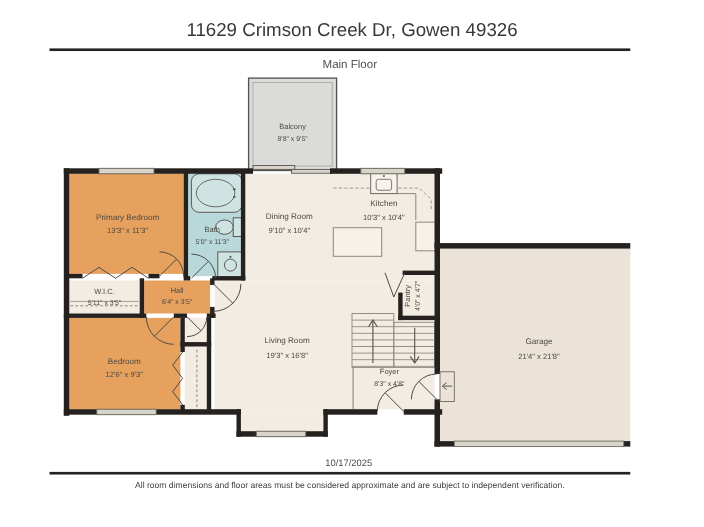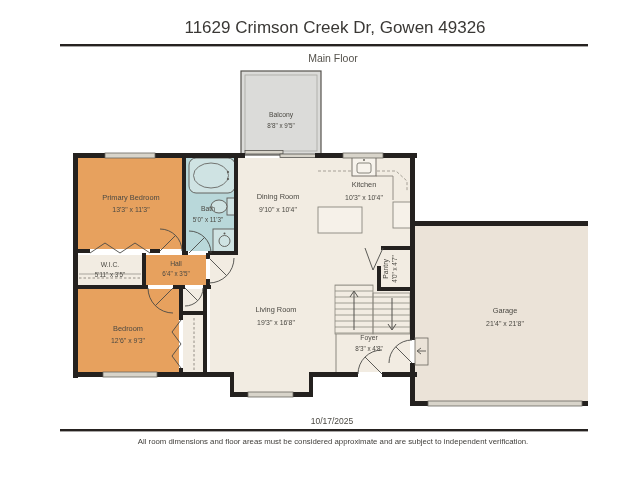--- a/index.html
+++ b/index.html
@@ -1,16 +1,16 @@
 <!DOCTYPE html>
 <html><head>
 <meta charset="utf-8">
 <style>
   html,body{margin:0;padding:0;background:#ffffff;}
-  .page{position:relative;width:573px;height:479px;background:#ffffff;overflow:hidden;padding-left:15px;}
+  .page{position:relative;width:573px;height:479px;background:#ffffff;overflow:hidden;}
   svg{display:block;}
   svg text{font-family:"Liberation Sans", sans-serif;fill:#4b4943;}
   .title{font-size:17px;fill:#3a3835;font-weight:500;}
   .floor-label{font-size:10.5px;fill:#55524c;}
   .room-name{font-size:7.4px;}
   .room-dims{font-size:6.9px;}
   .small-name{font-size:6.8px;}
   .small-dims{font-size:6.3px;}
   .date-label{font-size:8.5px;fill:#4b4943;}
   .disclaimer{font-size:7.8px;fill:#3f3d39;}

